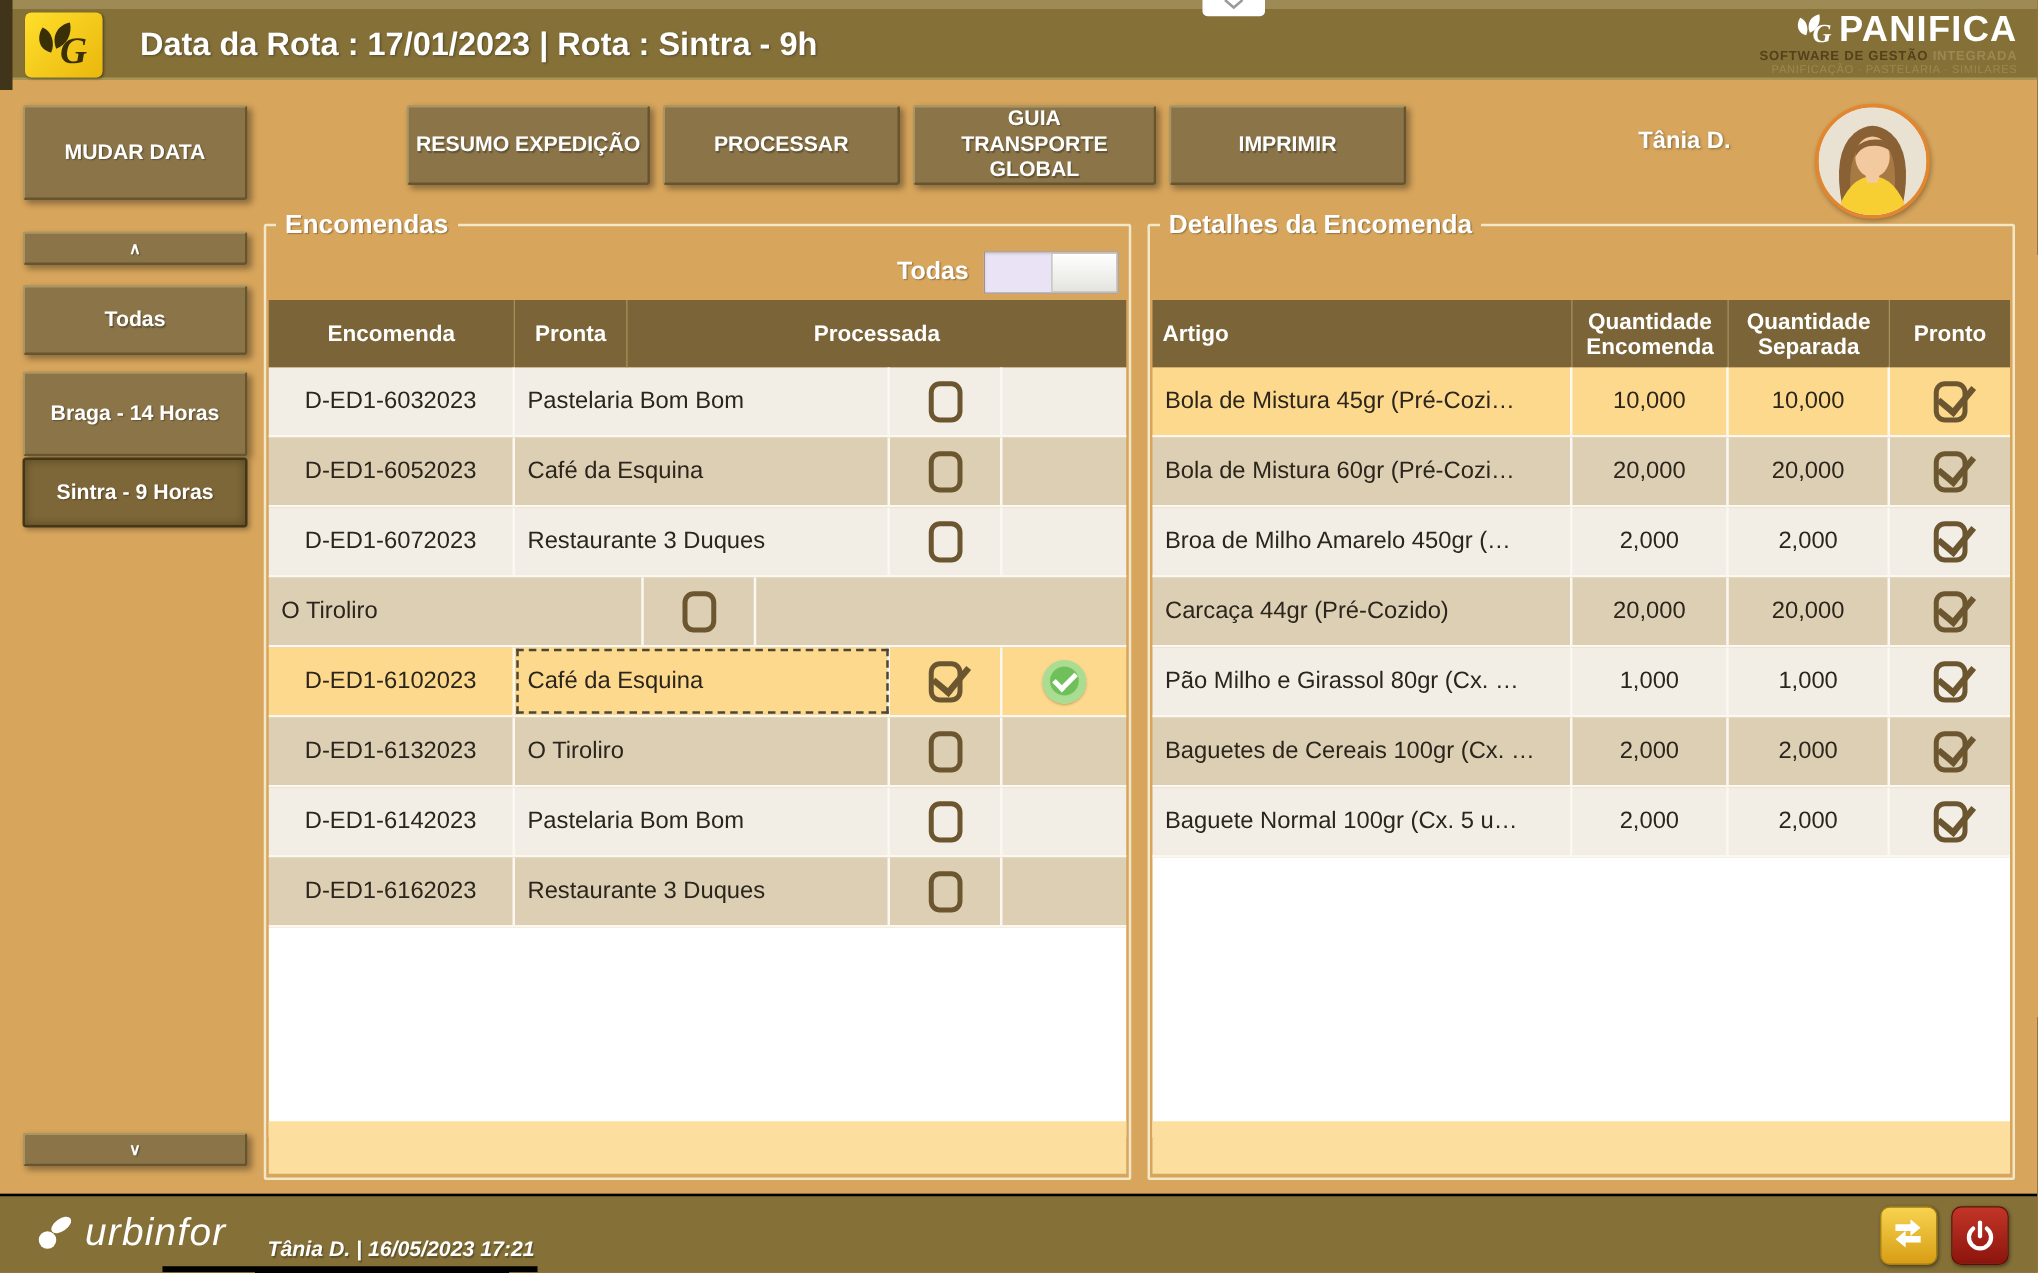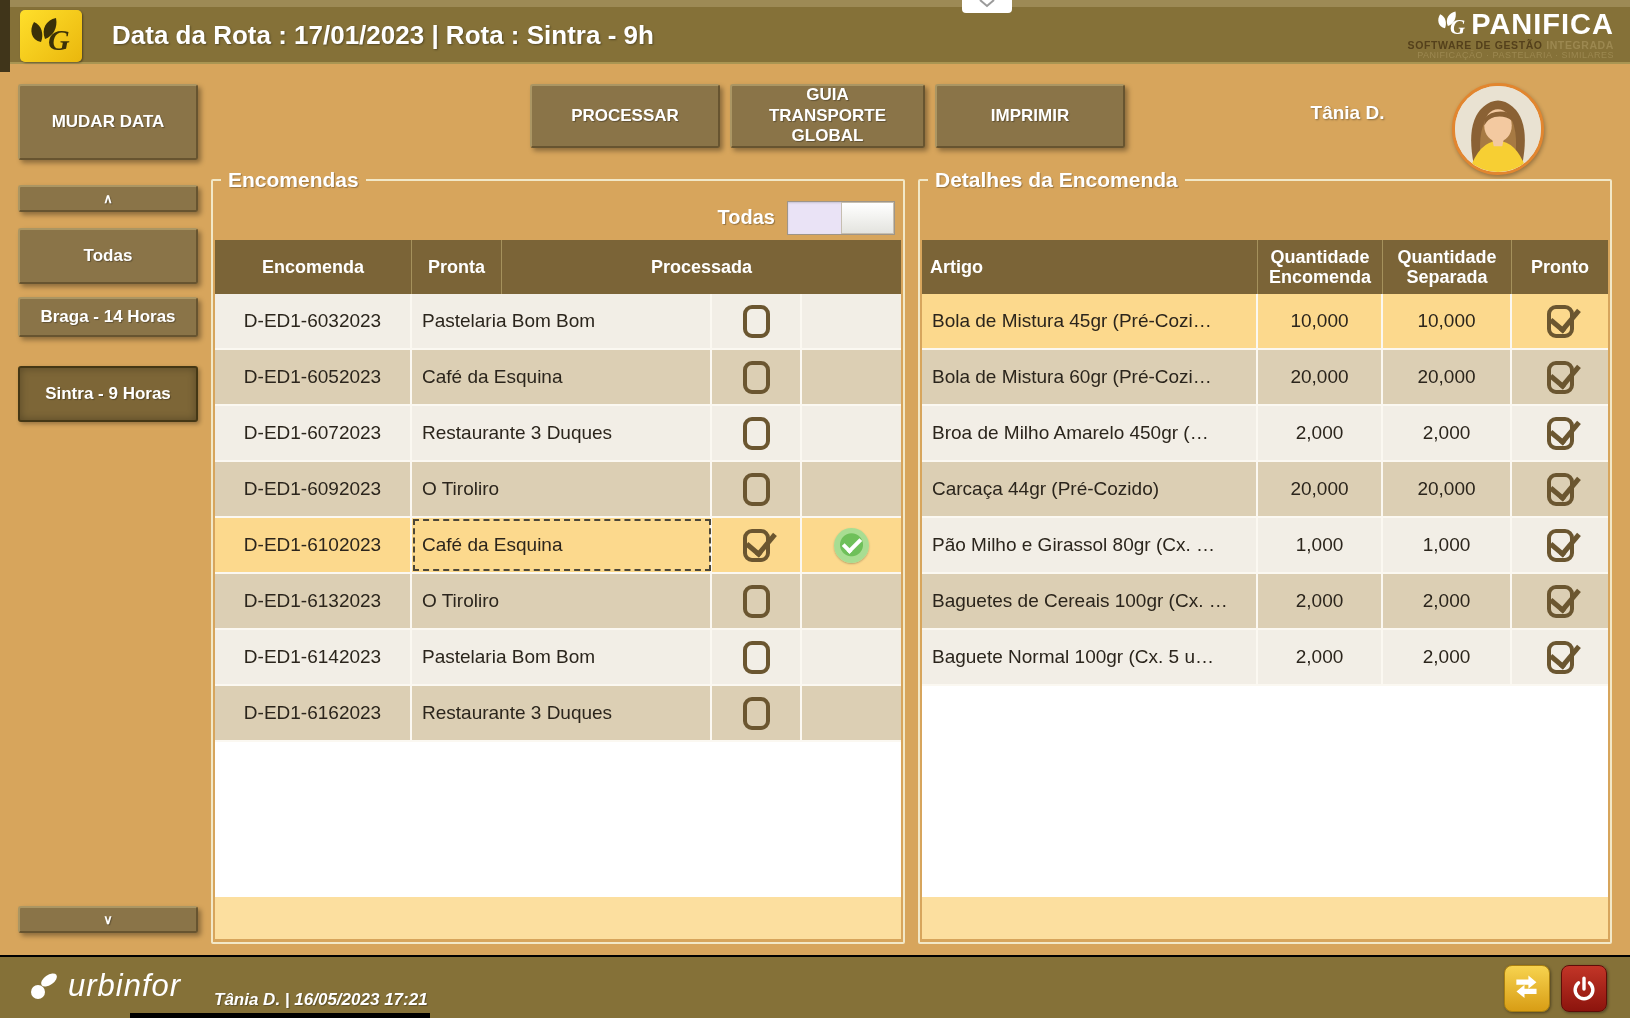--- a/index.html
+++ b/index.html
@@ -49,21 +49,21 @@
   .b-imprimir { left:935px; top:84px; width:190px; height:64px; }
   .user-name  { position:absolute; left:1280px; top:102px; width:135px; text-align:center; color:#fff;
                 font-size:19px; font-weight:700; text-shadow:1px 1px 2px rgba(0,0,0,.35); }
   .avatar { position:absolute; left:1452px; top:83px; width:92px; height:92px; border-radius:50%;
             border:3px solid #e2862f; overflow:hidden; background:#e9e2d2; box-shadow:1px 2px 4px rgba(0,0,0,.3); }
   .avatar svg { width:100%; height:100%; display:block; }
 
   
   .b-up    { left:18px; top:185px; width:180px; height:27px; }
   .b-todas { left:18px; top:228px; width:180px; height:56px; }
-  .b-braga { left:18px; top:297px; width:180px; height:40px; }
+  .b-braga { left:18px; top:297px; width:180px; height:68px; }
   .b-sintra{ left:18px; top:366px; width:180px; height:56px; }
   .b-down  { left:18px; top:906px; width:180px; height:27px; }
 
   
   fieldset.panel { position:absolute; border:2px solid #f2e8c7; border-radius:2px; padding:0; }
   fieldset.panel legend { color:#fff; font-size:21px; font-weight:700; padding:0 7px; margin-left:8px;
                           text-shadow:1px 1px 1px rgba(0,0,0,.3); }
   .panel-orders  { left:211px; top:168px; width:694px; height:776px; }
   .panel-details { left:918px; top:168px; width:694px; height:776px; }
 
@@ -159,20 +159,21 @@
       <div class="brand-tag2">PANIFICAÇÃO · PASTELARIA · SIMILARES</div>
     </div>
   </div>
   <div class="notch">
     <svg width="18" height="10" viewBox="0 0 18 10">
       <polyline points="2,2 9,8 16,2" fill="none" stroke="#9a9a9a" stroke-width="2"></polyline>
     </svg>
   </div>
 
   <div class="btn b-mudar">MUDAR DATA</div>
+  <div class="btn b-resumo">RESUMO EXPEDIÇÃO</div>
   <div class="btn b-processar">PROCESSAR</div>
   <div class="btn b-guia">GUIA TRANSPORTE GLOBAL</div>
   <div class="btn b-imprimir">IMPRIMIR</div>
   <div class="user-name">Tânia D.</div>
   <div class="avatar">
     <svg viewBox="0 0 100 100">
       <rect width="100" height="100" fill="#e9e2d2"></rect>
       <path d="M22 92 Q12 42 33 24 Q50 10 67 24 Q88 42 78 92 Z" fill="#8a6134"></path>
       <path d="M30 86 Q26 48 40 34 Q50 26 62 34 Q74 46 70 86 Z" fill="#a77a43"></path>
       <ellipse cx="50" cy="46" rx="16" ry="19" fill="#f3c9a0"></ellipse>
@@ -220,21 +221,20 @@
           </div>
           <div class="trow">
             <div class="td c-order">D-ED1-6072023</div>
             <div class="td c-client">Restaurante 3 Duques</div>
             <div class="td c-ready center">
               <span class="cb"></span>
             </div>
             <div class="td c-proc center"></div>
           </div>
           <div class="trow alt">
-            <div class="td c-order">D-ED1-6092023</div>
             <div class="td c-client">O Tiroliro</div>
             <div class="td c-ready center">
               <span class="cb"></span>
             </div>
             <div class="td c-proc center"></div>
           </div>
           <div class="trow selected">
             <div class="td c-order">D-ED1-6102023</div>
             <div class="td c-client focus-cell">Café da Esquina</div>
             <div class="td c-ready center">

